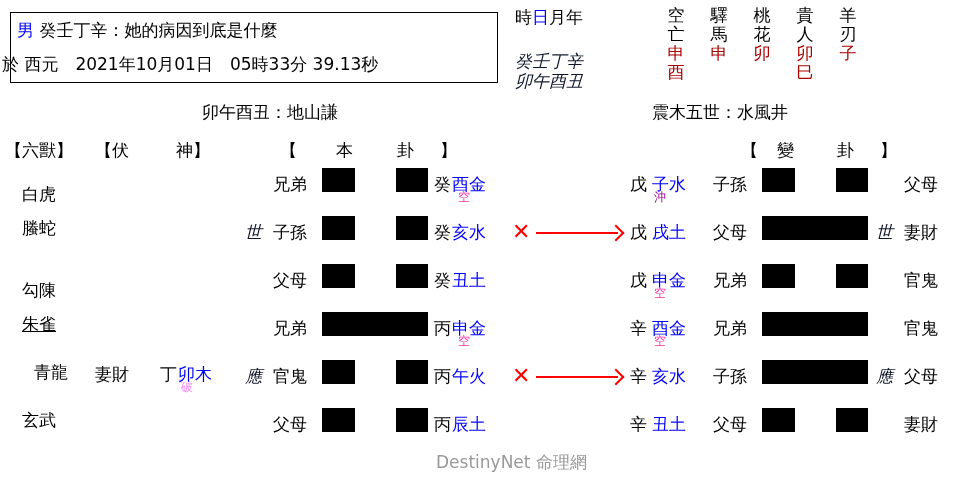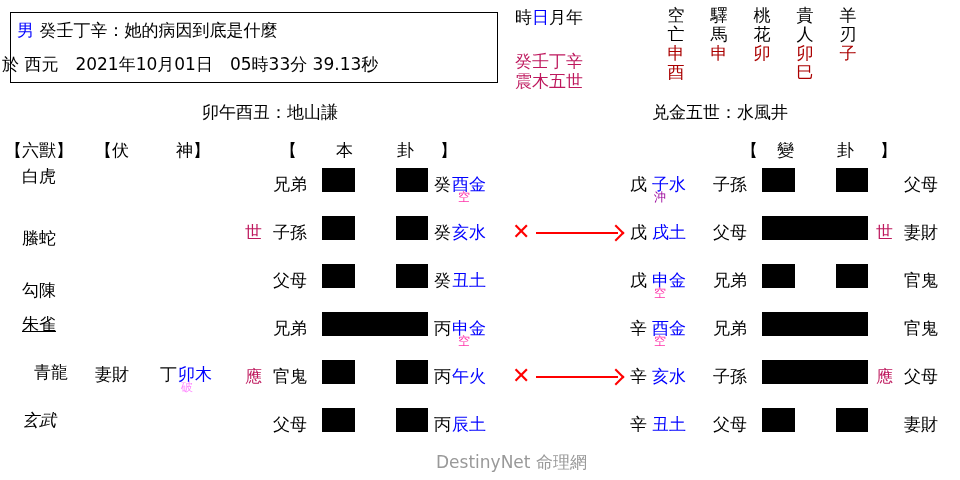--- a/index.html
+++ b/index.html
@@ -1,21 +1,21 @@
 <!DOCTYPE html>
 <html><head>
 <meta charset="utf-8">
 <style>
   html, body { margin:0; padding:0; background:#fff; }
   body { width:960px; height:480px; position:relative; overflow:hidden;
          font-family:"DejaVu Sans","Liberation Sans",sans-serif; font-size:17px; color:#000; }
   .abs { position:absolute; white-space:nowrap; line-height:20px; }
   .box { position:absolute; left:10px; top:12px; width:488px; height:71px; border:1px solid #000; box-sizing:border-box; }
   .blue { color:#0000ff; }
-  .red { color:#be185d; }
+  .red { color:#0f172a;font-style:italic; }
   .dred { color:#aa0000; }
   .pink { color:#ff33aa; font-size:12px; }
   .lpink { color:#ff88ff; font-size:12px; }
   .purple { color:#990099; font-size:12px; }
   .gray { color:#999; }
   .bar { position:absolute; background:#000; height:24px; }
   .arrow { position:absolute; height:2px; background:#ff0000; }
   .arrowhead { position:absolute; width:10px; height:10px; border-top:2px solid #ff0000; border-right:2px solid #ff0000; transform:rotate(45deg); }
   .xmark { position:absolute; color:#ff0000; font-size:22px; font-weight:bold; line-height:22px; }
   .col { position:absolute; width:20px; text-align:center; line-height:19px; }
@@ -27,21 +27,21 @@
 <div class="abs" style="left:17px;top:20px;">
   <span class="blue">男</span>
   <span>癸壬丁辛：她的病因到底是什麼</span>
 </div>
 <div class="abs" style="left:2px;top:54px;">於 西元　2021年10月01日　05時33分 39.13秒</div>
 
 <div class="abs" style="left:515px;top:7px;">
   <span>時</span><span class="blue">日</span><span>月年</span>
 </div>
 <div class="abs red" style="left:515px;top:51px;">癸壬丁辛</div>
-<div class="abs red" style="left:515px;top:71px;">震木五世</div>
+<div class="abs red" style="left:515px;top:71px;">卯午酉丑</div>
 
 <div id="shensha">
     <div class="col" style="left: 666px; top: 6px;">
       <div>空</div>
       <div>亡</div>
       <div class="dred">申</div>
       <div class="dred">酉</div>
     </div>
     <div class="col" style="left: 709px; top: 6px;">
       <div>驛</div>
@@ -60,50 +60,50 @@
       <div class="dred">巳</div>
     </div>
     <div class="col" style="left: 838px; top: 6px;">
       <div>羊</div>
       <div>刃</div>
       <div class="dred">子</div>
     </div>
   </div>
 
 <div class="abs" style="left:202px;top:102px;">卯午酉丑：地山謙</div>
-<div class="abs" style="left:652px;top:102px;">兑金五世：水風井</div>
+<div class="abs" style="left:652px;top:102px;">震木五世：水風井</div>
 
 <div class="abs" style="left:5px;top:140px;">【六獸】</div>
 <div class="abs" style="left:95px;top:140px;">【伏</div>
 <div class="abs" style="left:176px;top:140px;">神】</div>
 <div class="abs" style="left:280px;top:140px;">【</div>
 <div class="abs" style="left:336px;top:140px;">本</div>
 <div class="abs" style="left:397px;top:140px;">卦</div>
 <div class="abs" style="left:440px;top:140px;">】</div>
 <div class="abs" style="left:741px;top:140px;">【</div>
 <div class="abs" style="left:777px;top:140px;">變</div>
 <div class="abs" style="left:837px;top:140px;">卦</div>
 <div class="abs" style="left:880px;top:140px;">】</div>
 
 <div id="lines">
-    <div class="abs" style="left:22px;top:166px;">白虎</div>
+    <div class="abs" style="left:22px;top:184px;">白虎</div>
     <div class="abs" style="left:273px;top:174px;">兄弟</div>
     <div class="bar" style="left:322px;top:168px;width:33px;"></div>
     <div class="bar" style="left:396px;top:168px;width:32px;"></div>
     <div class="abs" style="left:434px;top:174px;">癸</div>
     <div class="abs blue" style="left:452px;top:174px;">酉金</div>
     <div class="abs pink" style="left:458px;top:190px;line-height:14px;">空</div>
     <div class="abs" style="left:630px;top:174px;">戊</div>
     <div class="abs blue" style="left:652px;top:174px;">子水</div>
     <div class="abs purple" style="left:654px;top:190px;line-height:14px;">沖</div>
     <div class="abs" style="left:713px;top:174px;">子孫</div>
     <div class="bar" style="left:762px;top:168px;width:33px;"></div>
     <div class="bar" style="left:836px;top:168px;width:32px;"></div>
     <div class="abs" style="left:904px;top:174px;">父母</div>
-    <div class="abs" style="left:22px;top:228px;">螣蛇</div>
+    <div class="abs" style="left:22px;top:218px;">螣蛇</div>
     <div class="abs red" style="left:245px;top:222px;">世</div>
     <div class="abs" style="left:273px;top:222px;">子孫</div>
     <div class="bar" style="left:322px;top:216px;width:33px;"></div>
     <div class="bar" style="left:396px;top:216px;width:32px;"></div>
     <div class="abs" style="left:434px;top:222px;">癸</div>
     <div class="abs blue" style="left:452px;top:222px;">亥水</div>
     <div class="xmark" style="left:512px;top:221px;">✕</div>
     <div class="arrow" style="left:536px;top:232px;width:82px;"></div>
     <div class="arrowhead" style="left:610px;top:227px;"></div>
     <div class="abs" style="left:630px;top:222px;">戊</div>
@@ -150,21 +150,21 @@
     <div class="abs blue" style="left:452px;top:366px;">午火</div>
     <div class="xmark" style="left:512px;top:365px;">✕</div>
     <div class="arrow" style="left:536px;top:376px;width:82px;"></div>
     <div class="arrowhead" style="left:610px;top:371px;"></div>
     <div class="abs" style="left:630px;top:366px;">辛</div>
     <div class="abs blue" style="left:652px;top:366px;">亥水</div>
     <div class="abs" style="left:713px;top:366px;">子孫</div>
     <div class="bar" style="left:762px;top:360px;width:106px;"></div>
     <div class="abs red" style="left:876px;top:366px;">應</div>
     <div class="abs" style="left:904px;top:366px;">父母</div>
-    <div class="abs" style="left:22px;top:410px;font-style:italic;">玄武</div>
+    <div class="abs" style="left:22px;top:410px;">玄武</div>
     <div class="abs" style="left:273px;top:414px;">父母</div>
     <div class="bar" style="left:322px;top:408px;width:33px;"></div>
     <div class="bar" style="left:396px;top:408px;width:32px;"></div>
     <div class="abs" style="left:434px;top:414px;">丙</div>
     <div class="abs blue" style="left:452px;top:414px;">辰土</div>
     <div class="abs" style="left:630px;top:414px;">辛</div>
     <div class="abs blue" style="left:652px;top:414px;">丑土</div>
     <div class="abs" style="left:713px;top:414px;">父母</div>
     <div class="bar" style="left:762px;top:408px;width:33px;"></div>
     <div class="bar" style="left:836px;top:408px;width:32px;"></div>

